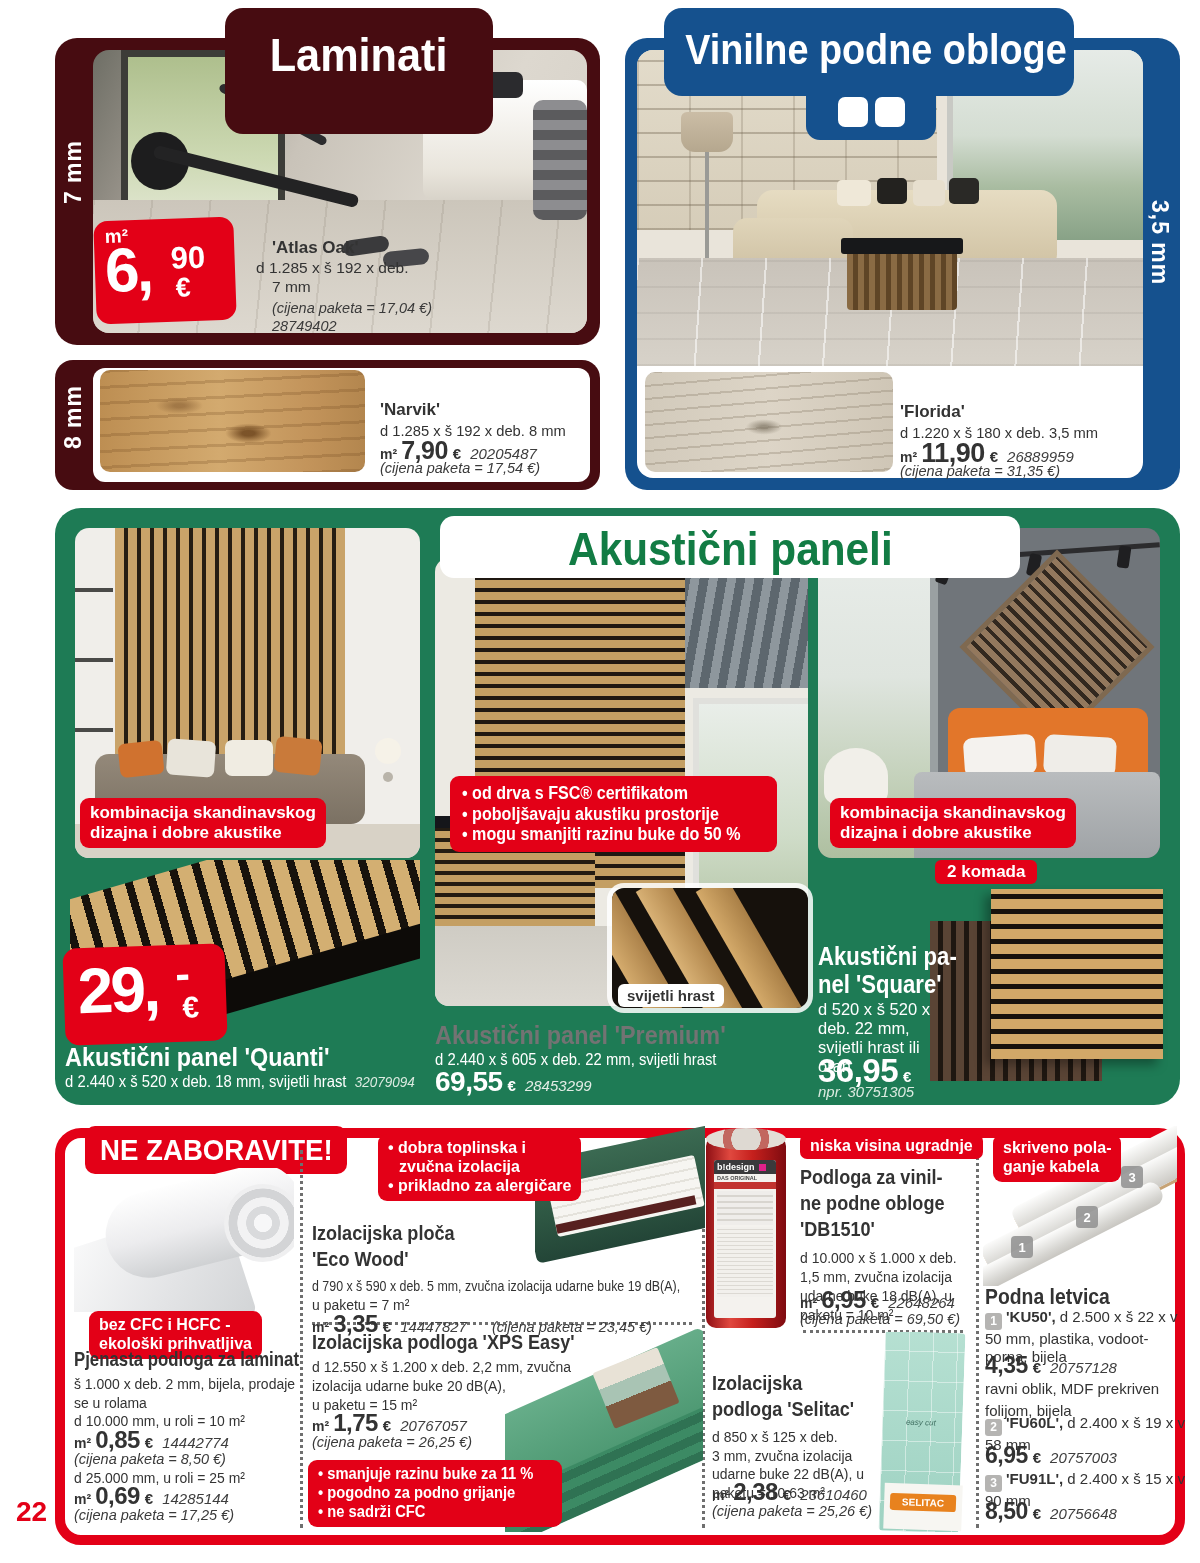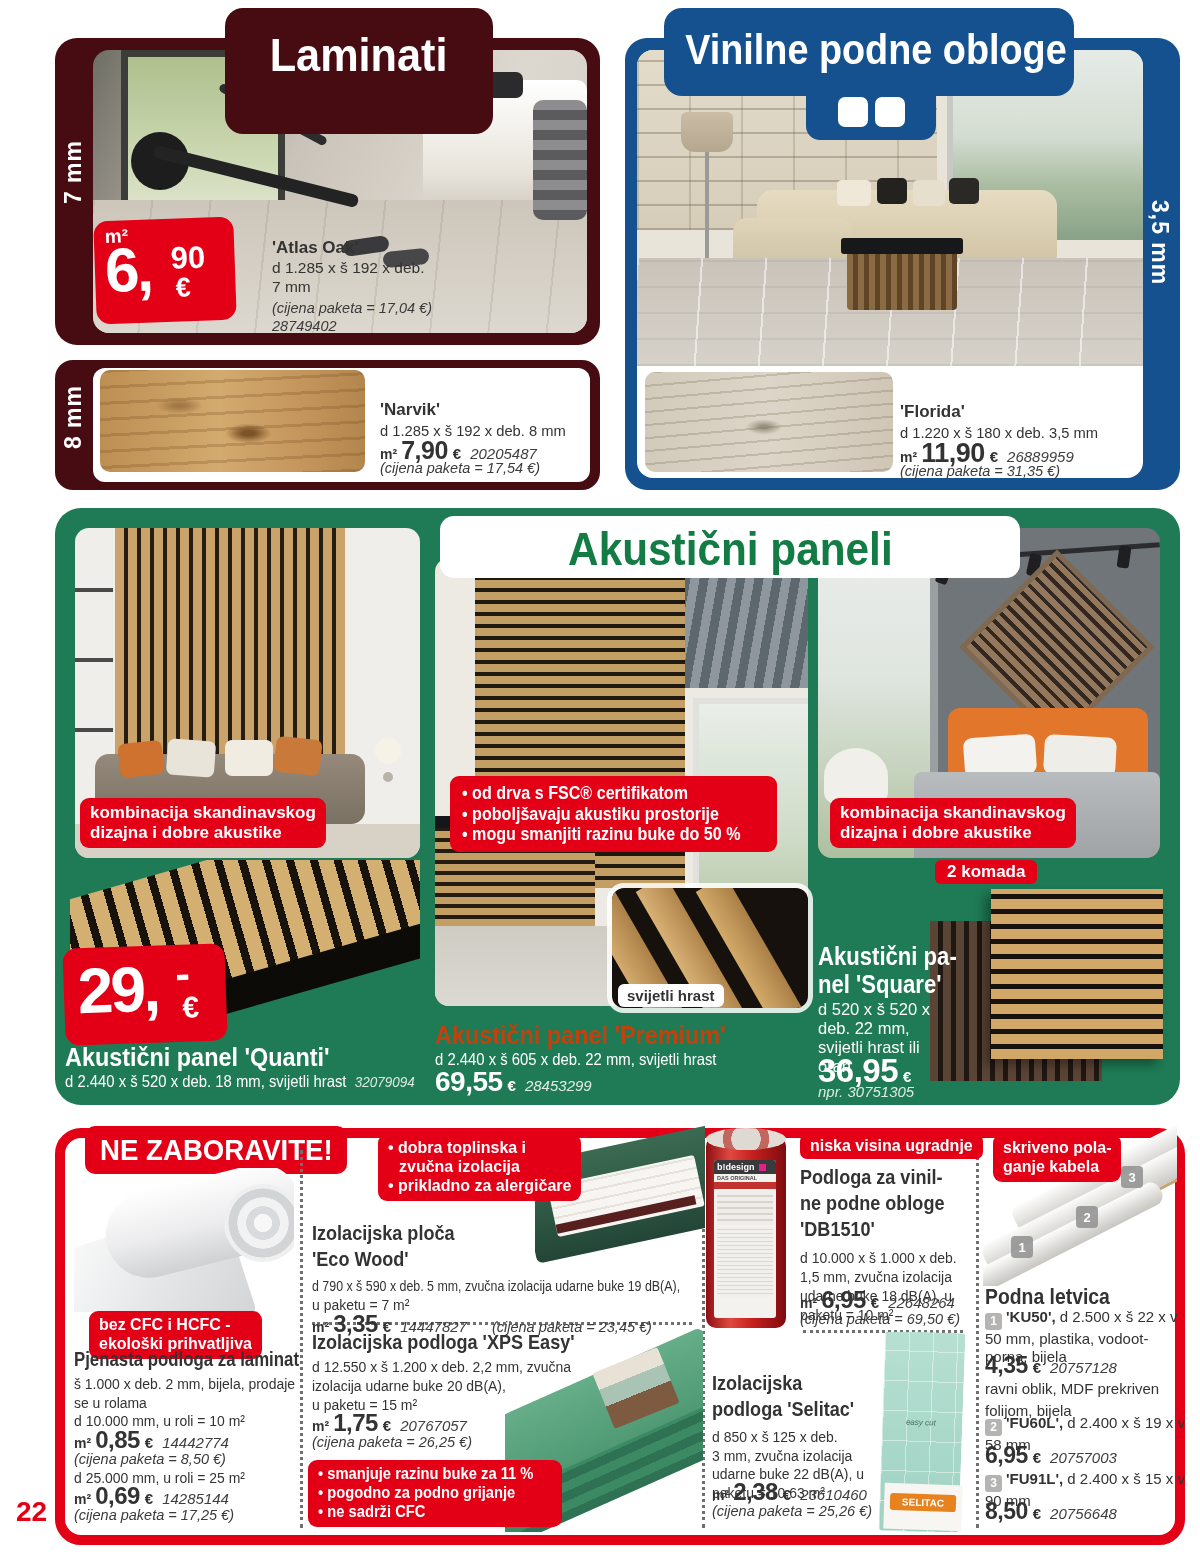--- a/index.html
+++ b/index.html
@@ -79,21 +79,21 @@
   <div class="vlabel vflip" style="left:60px;top:140px;">7 mm</div>
 
   <div class="abs" style="left:95px;top:219px;width:140px;height:103px;background:var(--red);border-radius:14px;transform:rotate(-2deg);color:#fff;">
     <div class="abs b" style="left:11px;top:5px;font-size:19px;">m²</div>
     <div class="abs b" style="left:10px;top:14px;font-size:62px;letter-spacing:-3px;">6,</div>
     <div class="abs b" style="left:76px;top:22px;font-size:31px;">90</div>
     <div class="abs b" style="left:80px;top:54px;font-size:27px;">€</div>
   </div>
 
   <div class="tt" style="left:272px;top:238px;font-size:17px;">'Atlas Oak'</div>
-  <div class="bl" style="left:272px;top:258px;text-align:center;">d 1.285 x š 192 x deb.</div>
+  <div class="bl" style="left:256px;top:258px;text-align:center;">d 1.285 x š 192 x deb.</div>
   <div class="bl" style="left:272px;top:277px;">7 mm</div>
   <div class="pack" style="left:272px;top:300px;">(cijena paketa = 17,04 €)</div>
   <div class="pack" style="left:272px;top:318px;font-style:italic;">28749402</div>
 
   <div class="abs" style="left:55px;top:360px;width:545px;height:130px;background:var(--maroon);border-radius:18px;"></div>
   <div class="abs" style="left:93px;top:368px;width:497px;height:114px;background:#fff;border-radius:12px;"></div>
   <div class="vlabel vflip" style="left:60px;top:385px;">8 mm</div>
   <div class="ph" style="left:100px;top:370px;width:265px;height:102px;border-radius:10px;
               background:
                 radial-gradient(ellipse at 56% 62%, rgba(110,70,30,.85) 0 3%, rgba(110,70,30,0) 11%),
@@ -246,21 +246,21 @@
     <span class="abs b" style="left:112px;top:4px;font-size:44px;">-</span>
     <span class="abs b" style="left:118px;top:46px;font-size:30px;">€</span>
   </div>
   <div class="tt wt" style="left:65px;top:1042px;font-size:26px;color:#fff;">
     <span class="sx" style="transform:scaleX(.9);">Akustični panel 'Quanti'</span>
   </div>
   <div class="bl wt" style="left:65px;top:1072px;font-size:16.5px;color:#fff;">
     <span class="sx" style="transform:scaleX(.9);"><span>d 2.440 x š 520 x deb. 18 mm, svijetli hrast</span>&nbsp;&nbsp;<span class="it" style="color:#dcebe1;font-size:15px;">32079094</span></span>
   </div>
 
-  <div class="tt wt" style="left:435px;top:1020px;font-size:26px;color:#c2410c;">
+  <div class="tt wt" style="left:435px;top:1020px;font-size:26px;color:#737373;">
     <span class="sx" style="transform:scaleX(.9);">Akustični panel 'Premium'</span>
   </div>
   <div class="bl wt" style="left:435px;top:1050px;font-size:16.5px;color:#fff;">
     <span class="sx" style="transform:scaleX(.9);">d 2.440 x š 605 x deb. 22 mm, svijetli hrast</span>
   </div>
   <div class="pl w" style="left:435px;top:1066px;">
     <span class="pl-p" style="font-size:28px;">69,55</span>
     <span class="pl-c">€</span>
     <span class="pl-s">28453299</span>
   </div>

